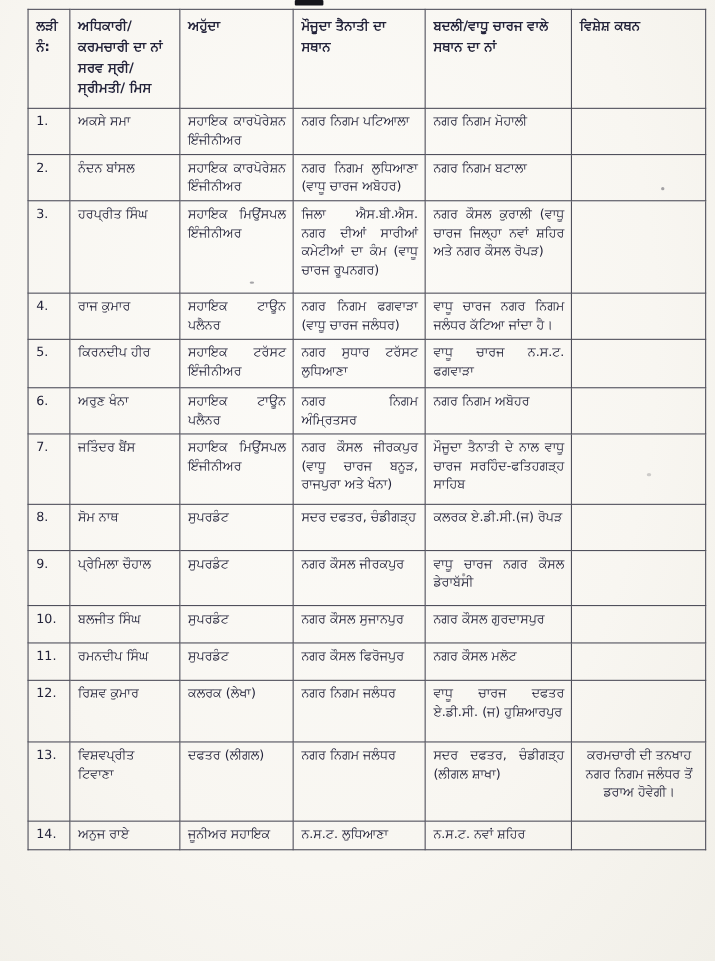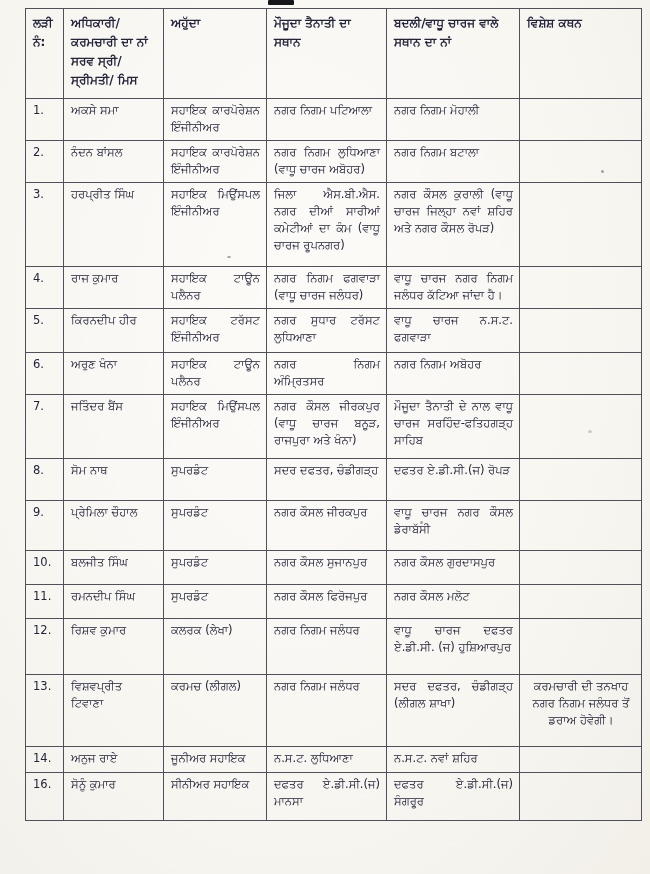--- a/index.html
+++ b/index.html
@@ -141,21 +141,21 @@
           <td class="c-just">ਸਹਾਇਕ ਮਿਉਂਸਪਲ ਇੰਜੀਨੀਅਰ</td>
           <td class="c-just">ਨਗਰ ਕੌਸਲ ਜੀਰਕਪੁਰ (ਵਾਧੂ ਚਾਰਜ ਬਨੂੜ, ਰਾਜਪੁਰਾ ਅਤੇ ਖੰਨਾ)</td>
           <td class="c-just">ਮੌਜੂਦਾ ਤੈਨਾਤੀ ਦੇ ਨਾਲ ਵਾਧੂ ਚਾਰਜ ਸਰਹਿੰਦ-ਫਤਿਹਗੜ੍ਹ ਸਾਹਿਬ</td>
           <td class="c-remarks"></td>
         </tr>
         <tr style="height: 42px;">
           <td class="c-sr">8.</td>
           <td class="c-just">ਸੋਮ ਨਾਥ</td>
           <td class="c-just">ਸੁਪਰਡੰਟ</td>
           <td class="c-just">ਸਦਰ ਦਫਤਰ, ਚੰਡੀਗੜ੍ਹ</td>
-          <td class="c-just">ਦਫਤਰ ਏ.ਡੀ.ਸੀ.(ਜ) ਰੋਪੜ</td>
+          <td class="c-just">ਕਲਰਕ ਏ.ਡੀ.ਸੀ.(ਜ) ਰੋਪੜ</td>
           <td class="c-remarks"></td>
         </tr>
         <tr style="height: 50px;">
           <td class="c-sr">9.</td>
           <td class="c-just">ਪ੍ਰੇਮਿਲਾ ਚੌਹਾਲ</td>
           <td class="c-just">ਸੁਪਰਡੰਟ</td>
           <td class="c-just">ਨਗਰ ਕੌਸਲ ਜੀਰਕਪੁਰ</td>
           <td class="c-just">ਵਾਧੂ ਚਾਰਜ ਨਗਰ ਕੌਸਲ ਡੇਰਾਬੱਸੀ</td>
           <td class="c-remarks"></td>
         </tr>
@@ -179,37 +179,29 @@
           <td class="c-sr">12.</td>
           <td class="c-just">ਰਿਸ਼ਵ ਕੁਮਾਰ</td>
           <td class="c-just">ਕਲਰਕ (ਲੇਖਾ)</td>
           <td class="c-just">ਨਗਰ ਨਿਗਮ ਜਲੰਧਰ</td>
           <td class="c-just">ਵਾਧੂ ਚਾਰਜ ਦਫਤਰ ਏ.ਡੀ.ਸੀ. (ਜ) ਹੁਸ਼ਿਆਰਪੁਰ</td>
           <td class="c-remarks"></td>
         </tr>
         <tr style="height: 72px;">
           <td class="c-sr">13.</td>
           <td class="c-just">ਵਿਸ਼ਵਪ੍ਰੀਤ ਟਿਵਾਣਾ</td>
-          <td class="c-just">ਕਰਮਚ (ਲੀਗਲ)</td>
+          <td class="c-just">ਦਫਤਰ (ਲੀਗਲ)</td>
           <td class="c-just">ਨਗਰ ਨਿਗਮ ਜਲੰਧਰ</td>
           <td class="c-just">ਸਦਰ ਦਫਤਰ, ਚੰਡੀਗੜ੍ਹ (ਲੀਗਲ ਸ਼ਾਖਾ)</td>
           <td class="c-remarks">ਕਰਮਚਾਰੀ ਦੀ ਤਨਖਾਹ ਨਗਰ ਨਿਗਮ ਜਲੰਧਰ ਤੋਂ ਡਰਾਅ ਹੋਵੇਗੀ।</td>
         </tr>
         <tr style="height: 26px;">
           <td class="c-sr">14.</td>
           <td class="c-just">ਅਨੁਜ ਰਾਏ</td>
           <td class="c-just">ਜੂਨੀਅਰ ਸਹਾਇਕ</td>
           <td class="c-just">ਨ.ਸ.ਟ. ਲੁਧਿਆਣਾ</td>
           <td class="c-just">ਨ.ਸ.ਟ. ਨਵਾਂ ਸ਼ਹਿਰ</td>
           <td class="c-remarks"></td>
         </tr>
-        <tr style="height: 48px;">
-          <td class="c-sr">16.</td>
-          <td class="c-just">ਸੋਨੂੰ ਕੁਮਾਰ</td>
-          <td class="c-just">ਸੀਨੀਅਰ ਸਹਾਇਕ</td>
-          <td class="c-just">ਦਫਤਰ ਏ.ਡੀ.ਸੀ.(ਜ) ਮਾਨਸਾ</td>
-          <td class="c-just">ਦਫਤਰ ਏ.ਡੀ.ਸੀ.(ਜ) ਸੰਗਰੂਰ</td>
-          <td class="c-remarks"></td>
-        </tr>
       </tbody>
   </table>
 
 </div>
 
 </body></html>

